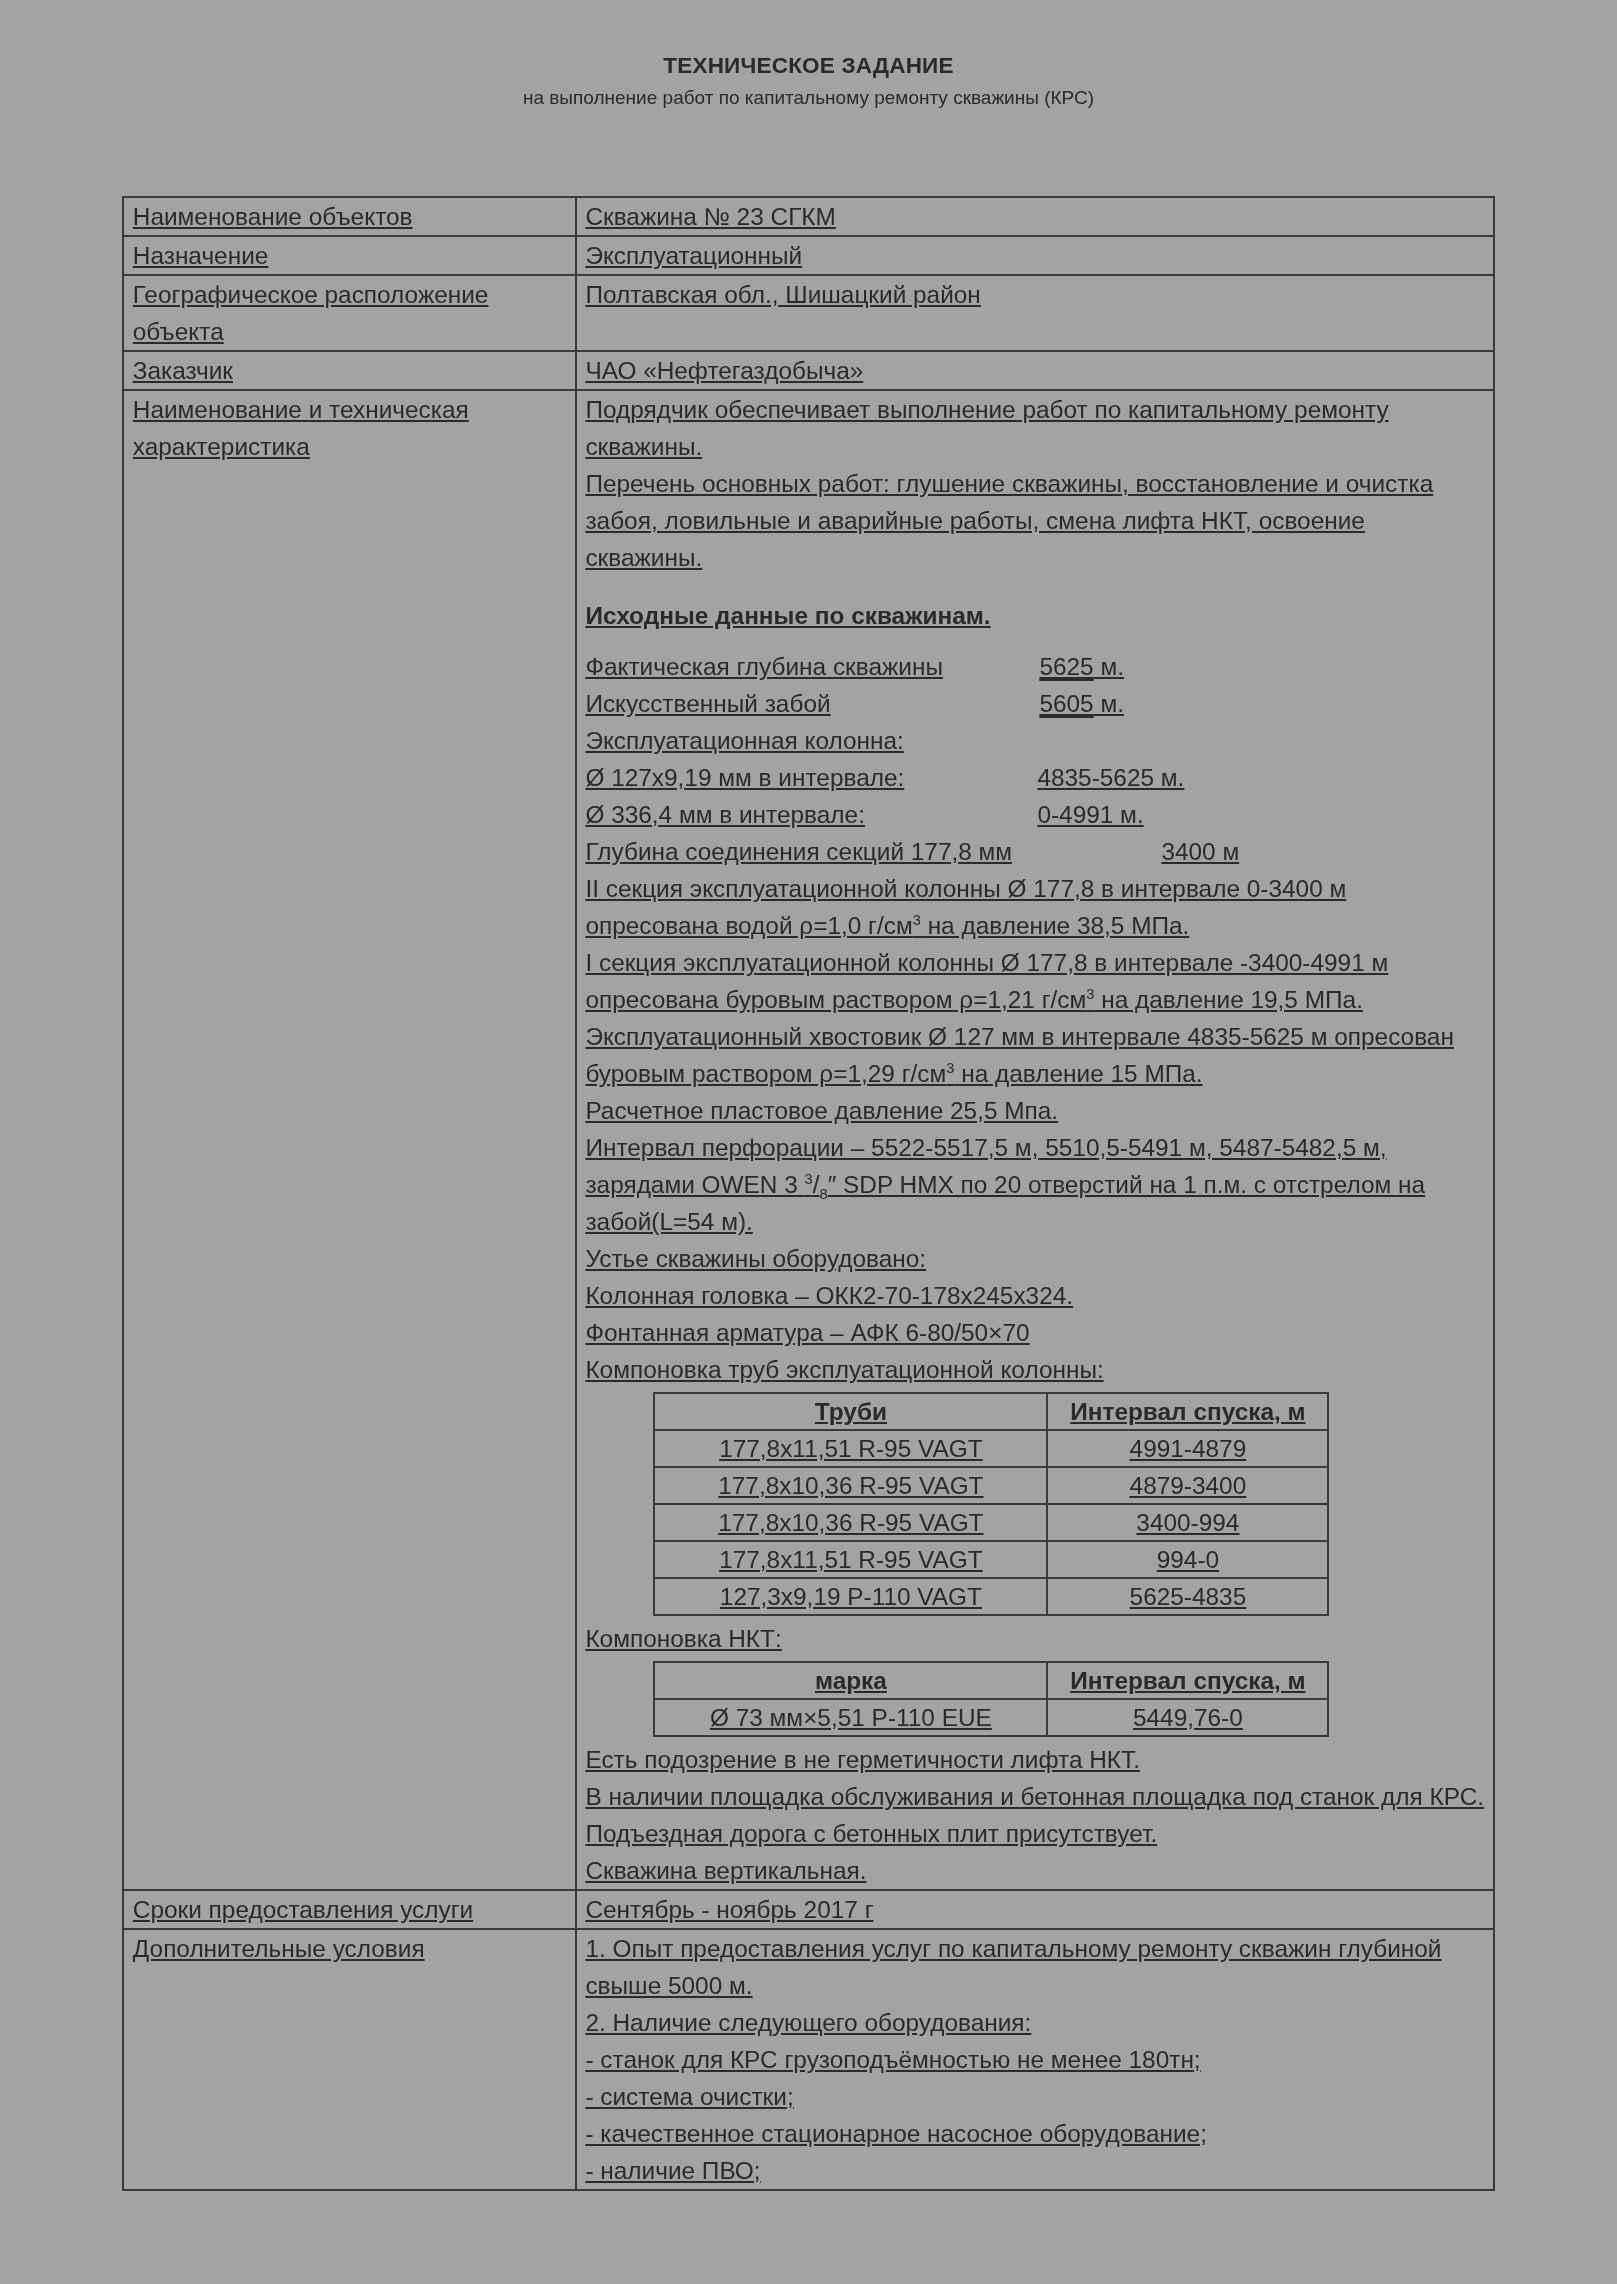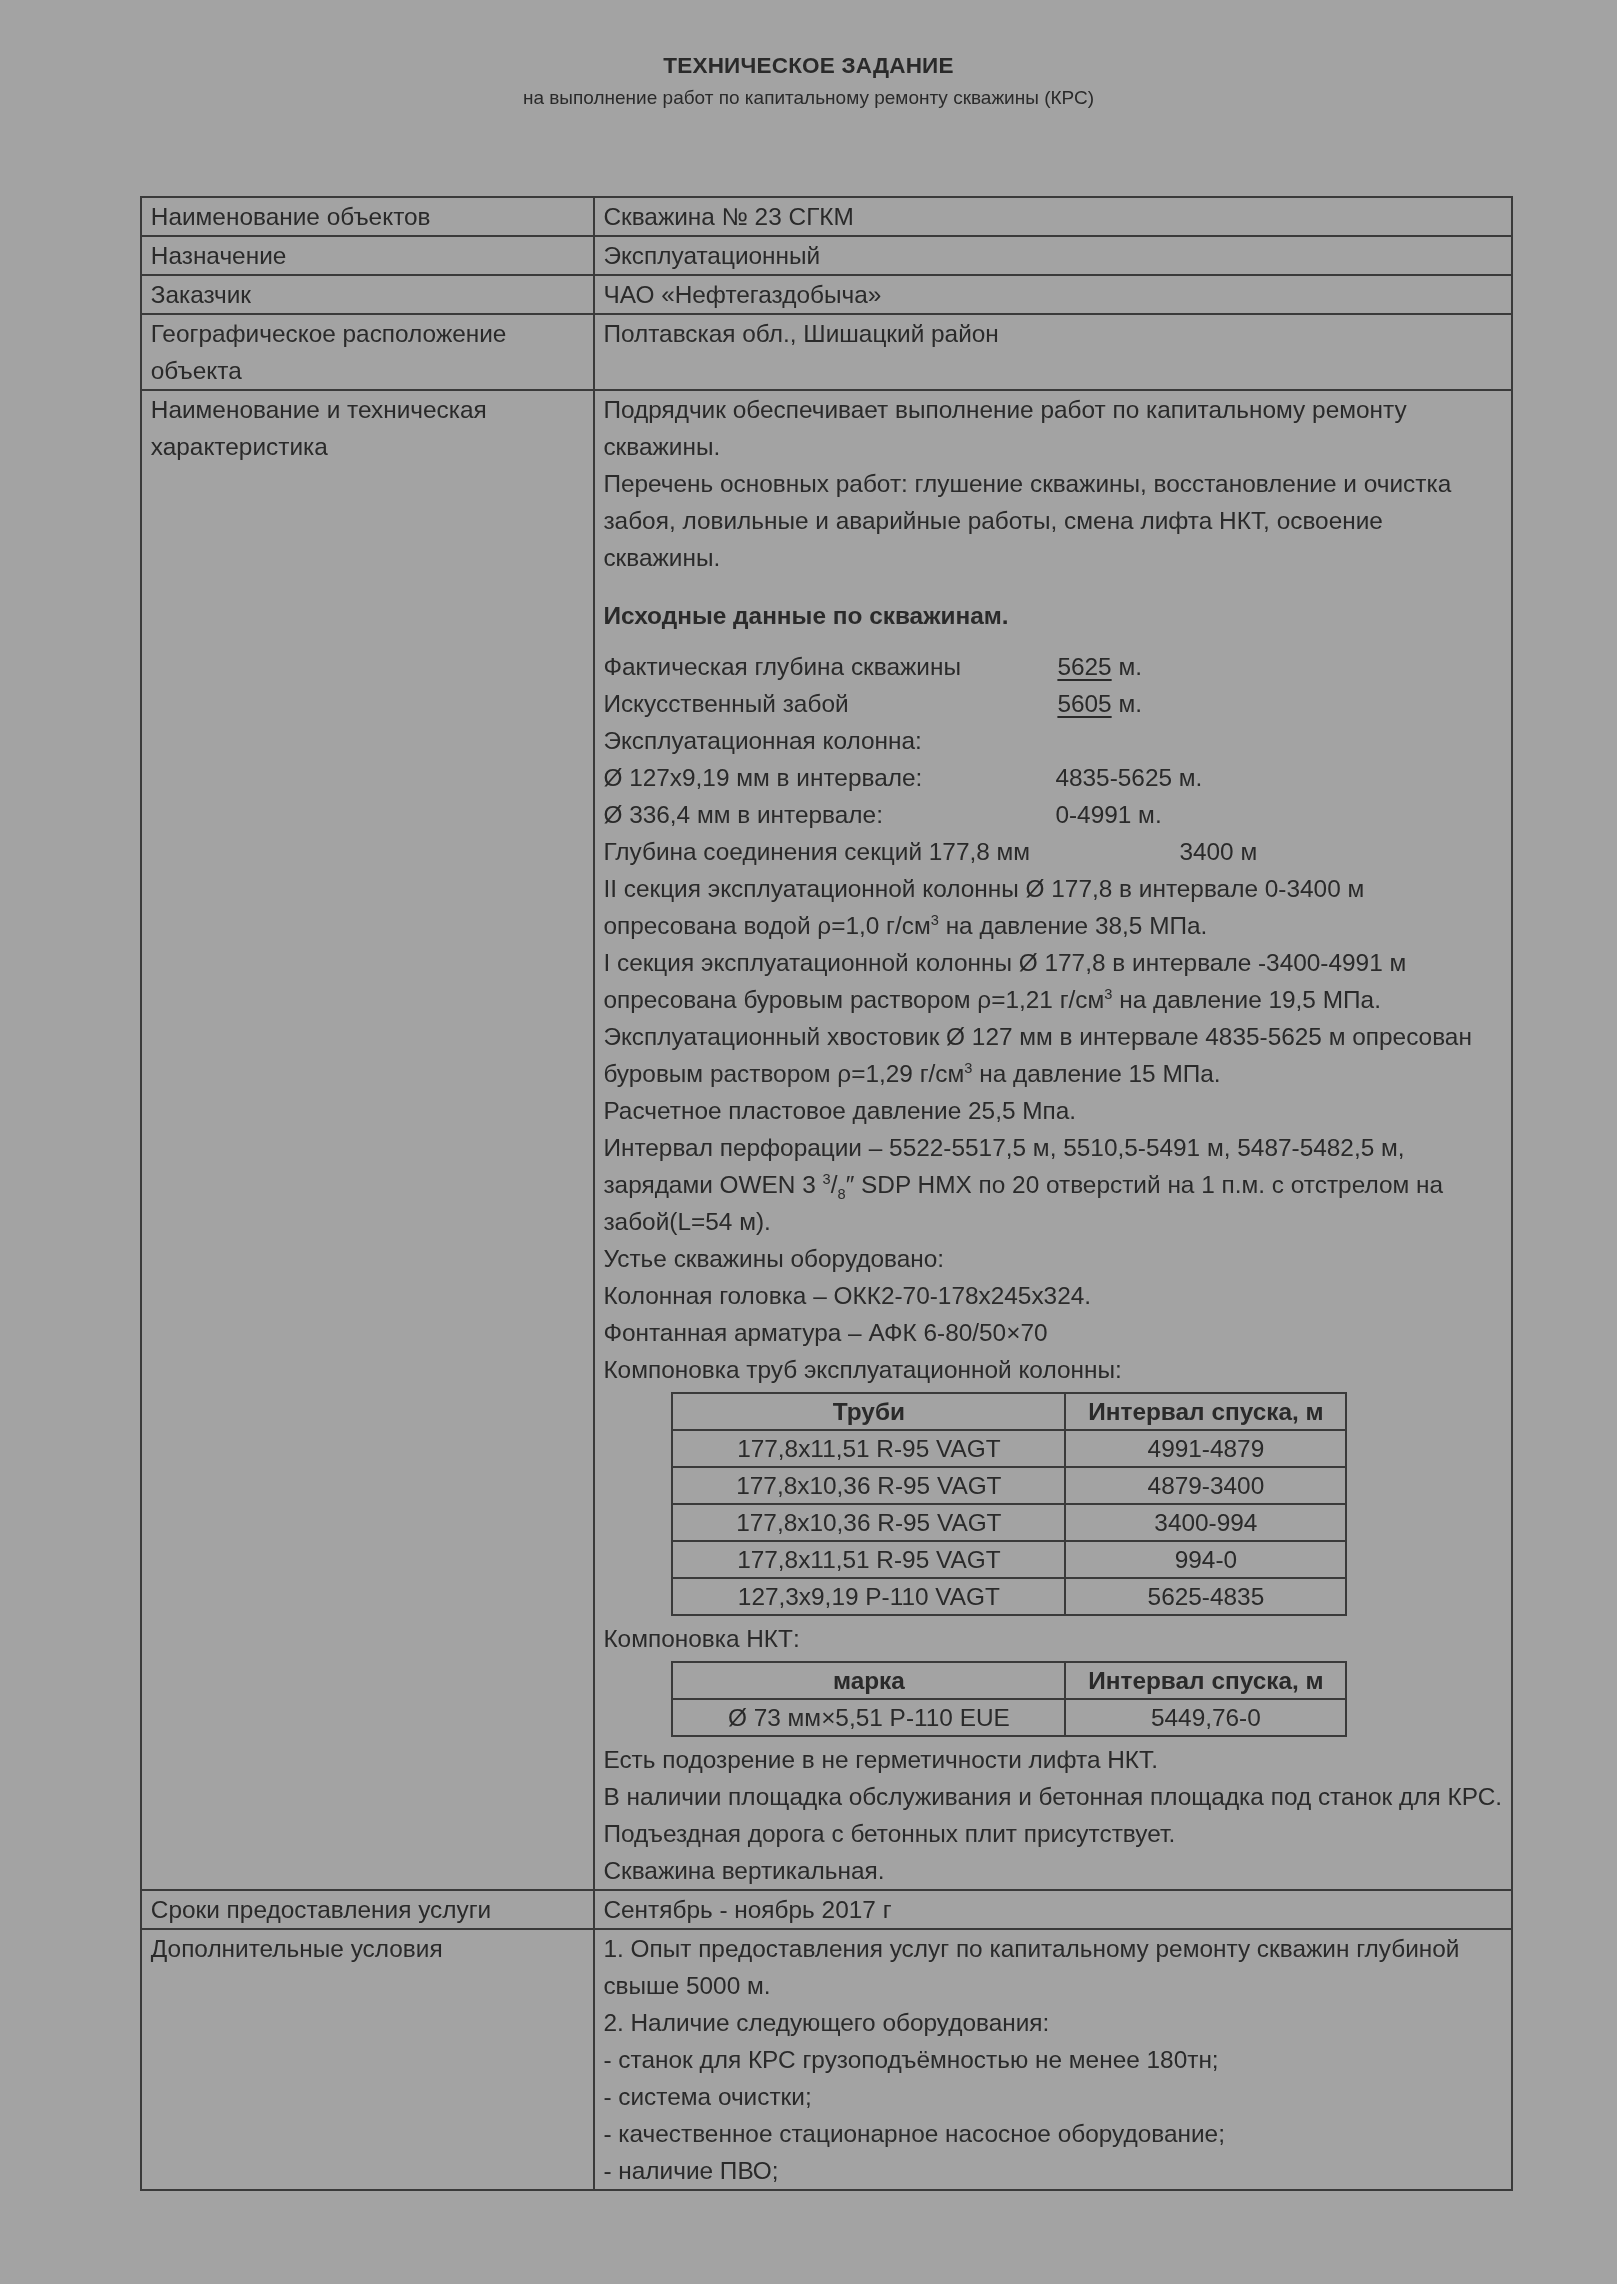--- a/index.html
+++ b/index.html
@@ -11,22 +11,22 @@
   .page { position: absolute; left: 0; top: 0; width: 1617px; height: 2284px; background: #a3a3a3; }
   .title {
     position: absolute; left: 0; width: 1617px; top: 53px; text-align: center;
     font-weight: bold; font-size: 22.5px; letter-spacing: 0.2px;
   }
   .subtitle {
     position: absolute; left: 0; width: 1617px; top: 87px; text-align: center;
     font-size: 19px;
   }
   table.main {
-    position: absolute; left: 140px; top: 196px; width: 1373px;
-    border-collapse: collapse; table-layout: fixed;
+    position: absolute; left: 122px; top: 196px; width: 1373px;
+    border-collapse: collapse; table-layout: fixed; text-decoration: underline;
   }
   table.main td {
     border: 2.4px solid #3a3a3a; vertical-align: top;
     font-size: 24.4px; line-height: 37px; padding: 0 6.8px 0 8.8px;
   }
   table.main td.lab { width: 435px; }
   .p { margin: 0; }
   .center-bold { text-align: left; font-weight: bold; margin: 20.5px 0 14.6px 0; }
   .kv { display: flex; }
   .kv .k { display: inline-block; }
@@ -54,26 +54,26 @@
     <tbody>
         <tr>
       <td class="lab">Наименование объектов</td>
       <td>Скважина № 23 СГКМ</td>
     </tr>
     <tr>
       <td class="lab">Назначение</td>
       <td>Эксплуатационный</td>
     </tr>
     <tr>
+      <td class="lab">Географическое расположение объекта</td>
+      <td>Полтавская обл., Шишацкий район</td>
+    </tr>
+    <tr>
       <td class="lab">Заказчик</td>
       <td>ЧАО «Нефтегаздобыча»</td>
-    </tr>
-    <tr>
-      <td class="lab">Географическое расположение объекта</td>
-      <td>Полтавская обл., Шишацкий район</td>
     </tr>
     <tr>
       <td class="lab">Наименование и техническая характеристика</td>
       <td>
         <p class="p">Подрядчик обеспечивает выполнение работ по капитальному ремонту скважины.</p>
         <p class="p">Перечень основных работ: глушение скважины, восстановление и очистка забоя, ловильные и аварийные работы, смена лифта НКТ, освоение скважины.</p>
         <p class="p center-bold">Исходные данные по скважинам.</p>
 
         <div class="kv">
           <span class="k" style="width:454px">Фактическая глубина скважины</span>

